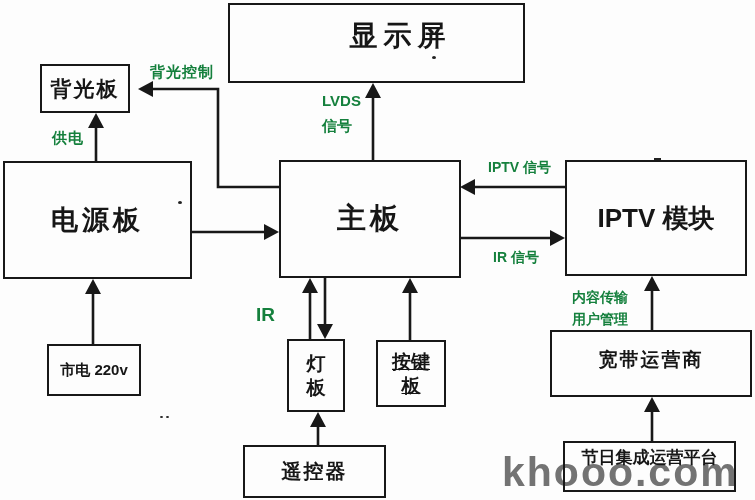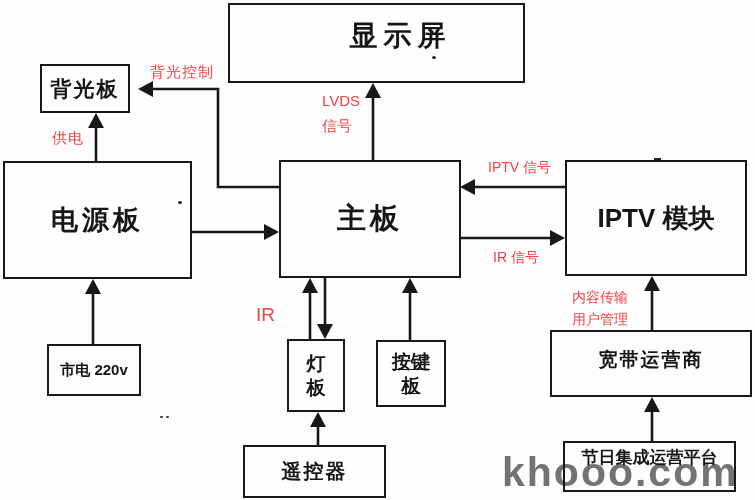--- a/index.html
+++ b/index.html
@@ -6,21 +6,21 @@
   #canvas{
     position:relative;width:755px;height:500px;background:#fdfdfd;
     font-family:"Liberation Sans","DejaVu Sans",sans-serif;color:#151515;overflow:hidden;
   }
   .box{
     position:absolute;box-sizing:border-box;border:2px solid #181818;
     display:flex;align-items:center;justify-content:center;text-align:center;
     font-weight:bold;color:#161616;background:transparent;z-index:2;
   }
   .box .stack{display:flex;flex-direction:column;line-height:1.25;}
-  .lbl{position:absolute;font-weight:normal;color:#ef4444;white-space:nowrap;z-index:3;}
+  .lbl{position:absolute;font-weight:bold;color:#15803d;white-space:nowrap;z-index:3;}
   #wm{position:absolute;left:502px;top:449px;font-size:41px;font-weight:bold;
       color:#737373;letter-spacing:2px;z-index:1;}
   svg#wires{position:absolute;left:0;top:0;z-index:2;}
   svg#wires line,svg#wires path{stroke:#181818;stroke-width:2.6;fill:none;}
   svg#wires polygon{fill:#181818;stroke:none;}
   .speck{position:absolute;background:#222;border-radius:50%;z-index:1;}
 
   
   #b-display{left:228px;top:3px;width:297px;height:80px;font-size:28px;padding-bottom:14px;letter-spacing:6px;padding-left:48px;}
   #b-backlight{left:40px;top:64px;width:90px;height:49px;font-size:21px;letter-spacing:2px;}

